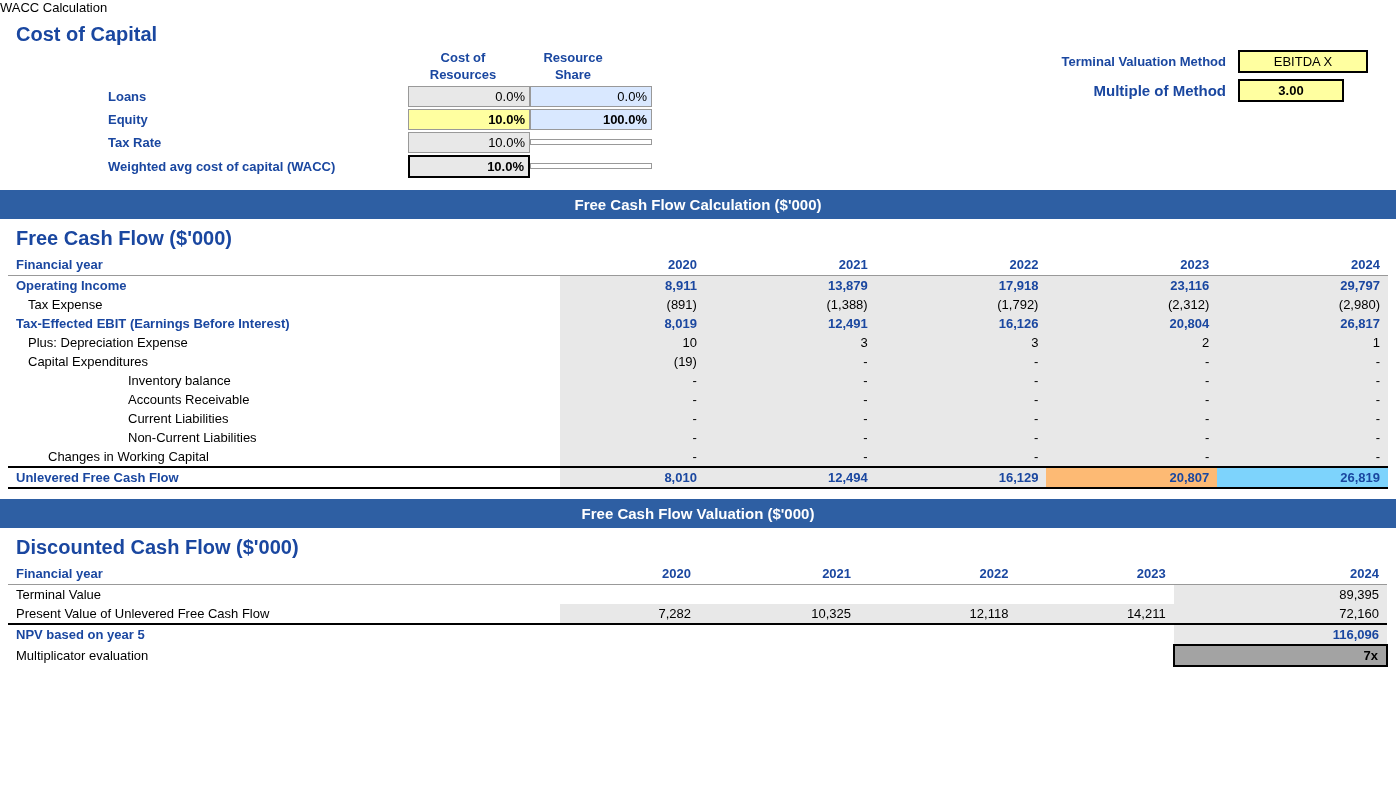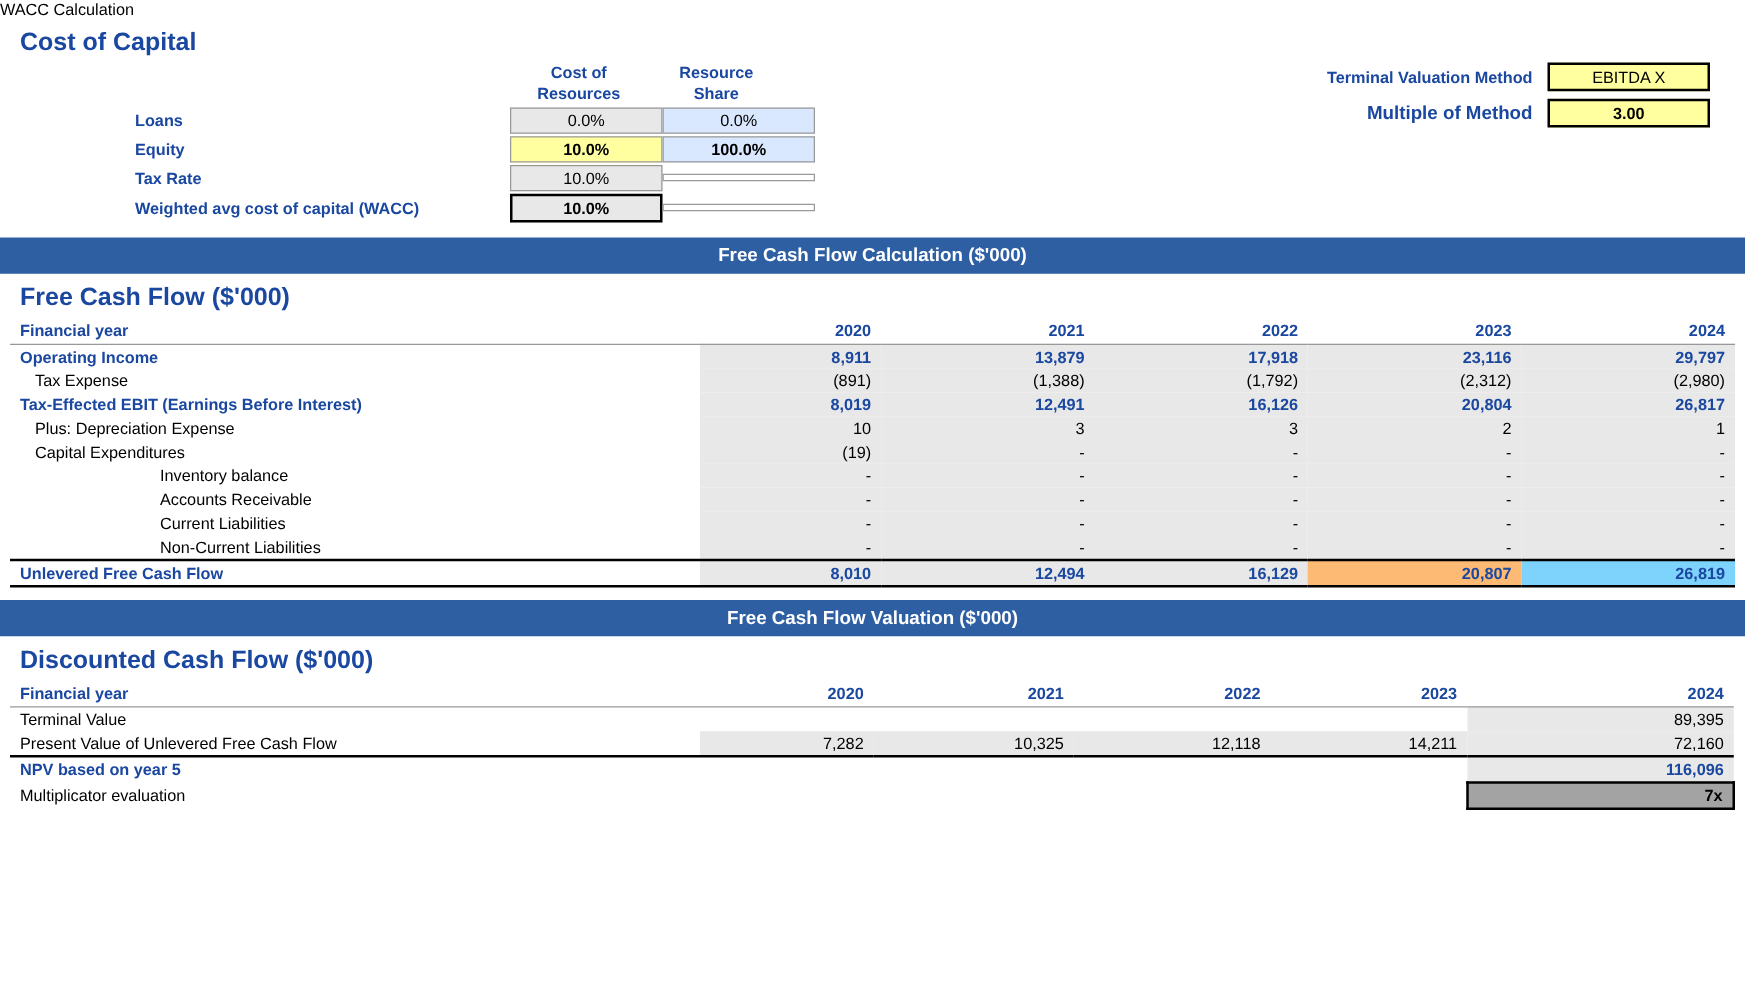--- a/index.html
+++ b/index.html
@@ -56,21 +56,21 @@
     .cost-row-label {
       width: 400px;
       font-weight: bold;
       color: #1a47a0;
       padding-left: 100px;
       font-size: 13px;
     }
 
     .cost-cell {
       width: 122px;
-      text-align: center;
+      text-align: right;
       border: 1px solid #999;
       padding: 2px 4px;
       font-size: 13px;
     }
 
     .cost-cell.yellow-bg {
       background: #ffffa0;
     }
 
     .cost-cell.light-blue-bg {
@@ -234,21 +234,21 @@
       <div class="cost-cell"></div>
     </div>
 
     <div style="position:absolute; right:20px; top:0;">
       <div style="display:flex; align-items:center; margin-bottom:6px;">
         <div style="font-weight:bold;color:#1a47a0;width:280px;text-align:right;padding-right:12px;font-size:13px;">Terminal Valuation Method</div>
         <div style="width:130px;text-align:center;border:2px solid #000;padding:2px 4px;font-size:13px;font-weight:normal;background:#ffffa0;">EBITDA X</div>
       </div>
       <div style="display:flex; align-items:center;">
         <div style="font-weight:bold;color:#1a47a0;width:280px;text-align:right;padding-right:12px;font-size:15px;">Multiple of Method</div>
-        <div style="width:130px;text-align:center;border:2px solid #000;padding:2px 4px;font-size:13px;font-weight:bold;background:#ffffa0;">3.00</div>
+        <div style="width:106px;text-align:center;border:2px solid #000;padding:2px 4px;font-size:13px;font-weight:bold;background:#ffffa0;">3.00</div>
       </div>
     </div>
 
   </div>
 </div>
 
 <div class="section-header">Free Cash Flow Calculation ($'000)</div>
 
 <div class="fcf-section">
   <div class="section-title">Free Cash Flow ($'000)</div>
@@ -330,20 +330,28 @@
           <td class="data-cell">-</td>
         </tr>
         <tr>
           <td class="label-col indent3">Non-Current Liabilities</td>
           <td class="data-cell">-</td>
           <td class="data-cell">-</td>
           <td class="data-cell">-</td>
           <td class="data-cell">-</td>
           <td class="data-cell">-</td>
         </tr>
+        <tr>
+          <td class="label-col indent2">Changes in Working Capital</td>
+          <td class="data-cell">-</td>
+          <td class="data-cell">-</td>
+          <td class="data-cell">-</td>
+          <td class="data-cell">-</td>
+          <td class="data-cell">-</td>
+        </tr>
         <tr class="row-unlevered">
           <td class="label-col">Unlevered Free Cash Flow</td>
           <td style="background: rgb(232, 232, 232);">8,010</td>
           <td style="background: rgb(232, 232, 232);">12,494</td>
           <td style="background: rgb(232, 232, 232);">16,129</td>
           <td style="background: #fdba74;">20,807</td>
           <td style="background: #7dd3fc;">26,819</td>
         </tr>
       </tbody>
   </table>

